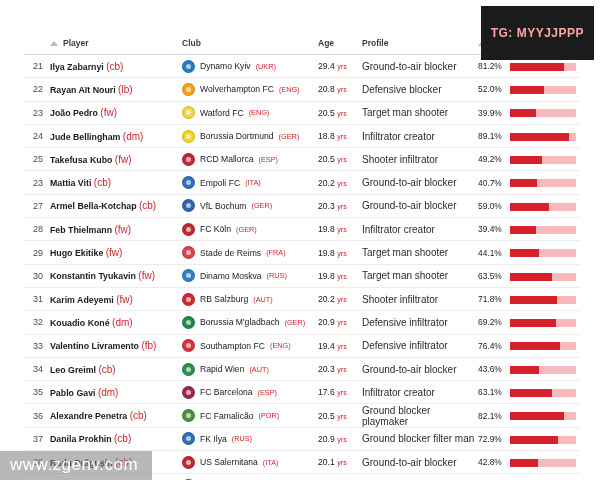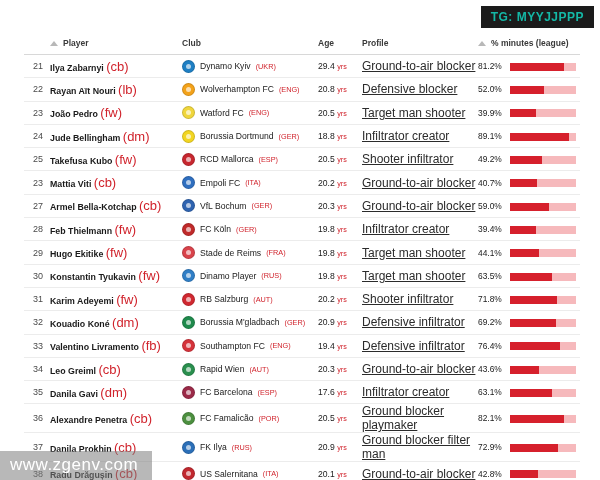--- a/index.html
+++ b/index.html
@@ -6,23 +6,23 @@
   body{
     width:600px;height:480px;
     background:#ffffff;
     font-family:"Liberation Sans", sans-serif;
     color:#2b2b2b;
     overflow:hidden;
     position:relative;
   }
   .watermark-tg{
     position:absolute;top:6px;right:6px;
-    background:#1b1b1b;color:#14b8a6;
+    background:#1b1b1b;color:#fca5a5;
     font-size:12px;font-weight:bold;
-    padding:4px 10px;letter-spacing:0.5px;
+    padding:20px 10px;letter-spacing:0.5px;
     z-index:20;
   }
   .watermark-url{
     position:absolute;left:0;bottom:0;
     background:rgba(125,125,125,0.55);
     color:#ffffff;font-size:17px;
     padding:4px 14px 5px 10px;
     letter-spacing:0.5px;
     z-index:20;
   }
@@ -48,39 +48,39 @@
   .col-age{width:44px;}
   .col-profile{width:116px;}
   .col-pct{width:102px;}
   tbody td{
     border-bottom:1px solid #ececec;
     padding:0;height:22.3px;
     font-size:8.7px;vertical-align:middle;
   }
   .rank{color:#4a4a4a;font-size:9px;text-align:right;padding-right:7px;}
   .player-name{color:#1a1a1a;font-size:8.8px;font-weight:bold;}
-  .pos{color:#d0222b;font-size:13px;font-weight:normal;}
+  .pos{color:#d0222b;font-size:10px;font-weight:normal;}
   .club-cell{display:flex;align-items:center;gap:5px;}
   .crest{
     width:13px;height:13px;border-radius:50%;
     flex:0 0 13px;
     display:block;position:relative;
     border:1px solid rgba(0,0,0,0.15);
     box-sizing:border-box;
   }
   .crest:after{
     content:"";position:absolute;left:50%;top:50%;
     width:5px;height:5px;margin:-2.5px 0 0 -2.5px;
     border-radius:50%;background:rgba(255,255,255,0.65);
   }
   .club-name{color:#1a1a1a;font-size:8.6px;}
   .country{color:#d0222b;font-size:7.3px;}
   .age{color:#1a1a1a;font-size:8.6px;}
   .yrs{color:#d0222b;font-size:7.2px;}
-  .profile{color:#2b2b2b;font-size:12px;text-decoration:underline;}
+  .profile{color:#2b2b2b;font-size:10px;}
   .pct-cell{position:relative;}
   .pct-val{
     display:inline-block;width:30px;
     color:#1a1a1a;font-size:8.4px;text-align:left;
   }
   .bar-track{
     display:inline-block;vertical-align:middle;
     width:66px;height:8px;background:#f6b9bc;position:relative;
     margin-left:2px;
   }
@@ -238,21 +238,21 @@
           <td><span class="age">19.8</span> <span class="yrs">yrs</span></td>
           <td><span class="profile">Target man shooter</span></td>
           <td class="pct-cell"><span class="pct-val">44.1%</span><span class="bar-track"><span class="bar-fill" style="width:44.1%"></span></span></td>
         </tr>
         <tr>
           <td class="rank">30</td>
           <td><span class="player-name">Konstantin Tyukavin</span> <span class="pos">(fw)</span></td>
           <td>
             <span class="club-cell">
               <span class="crest" style="background:#2f7ec6"></span>
-              <span class="club-name">Dinamo Player</span>
+              <span class="club-name">Dinamo Moskva</span>
               <span class="country">(RUS)</span>
             </span>
           </td>
           <td><span class="age">19.8</span> <span class="yrs">yrs</span></td>
           <td><span class="profile">Target man shooter</span></td>
           <td class="pct-cell"><span class="pct-val">63.5%</span><span class="bar-track"><span class="bar-fill" style="width:63.5%"></span></span></td>
         </tr>
         <tr>
           <td class="rank">31</td>
           <td><span class="player-name">Karim Adeyemi</span> <span class="pos">(fw)</span></td>
@@ -304,21 +304,21 @@
               <span class="club-name">Rapid Wien</span>
               <span class="country">(AUT)</span>
             </span>
           </td>
           <td><span class="age">20.3</span> <span class="yrs">yrs</span></td>
           <td><span class="profile">Ground-to-air blocker</span></td>
           <td class="pct-cell"><span class="pct-val">43.6%</span><span class="bar-track"><span class="bar-fill" style="width:43.6%"></span></span></td>
         </tr>
         <tr>
           <td class="rank">35</td>
-          <td><span class="player-name">Danila Gavi</span> <span class="pos">(dm)</span></td>
+          <td><span class="player-name">Pablo Gavi</span> <span class="pos">(dm)</span></td>
           <td>
             <span class="club-cell">
               <span class="crest" style="background:#9b2a48"></span>
               <span class="club-name">FC Barcelona</span>
               <span class="country">(ESP)</span>
             </span>
           </td>
           <td><span class="age">17.6</span> <span class="yrs">yrs</span></td>
           <td><span class="profile">Infiltrator creator</span></td>
           <td class="pct-cell"><span class="pct-val">63.1%</span><span class="bar-track"><span class="bar-fill" style="width:63.1%"></span></span></td>

